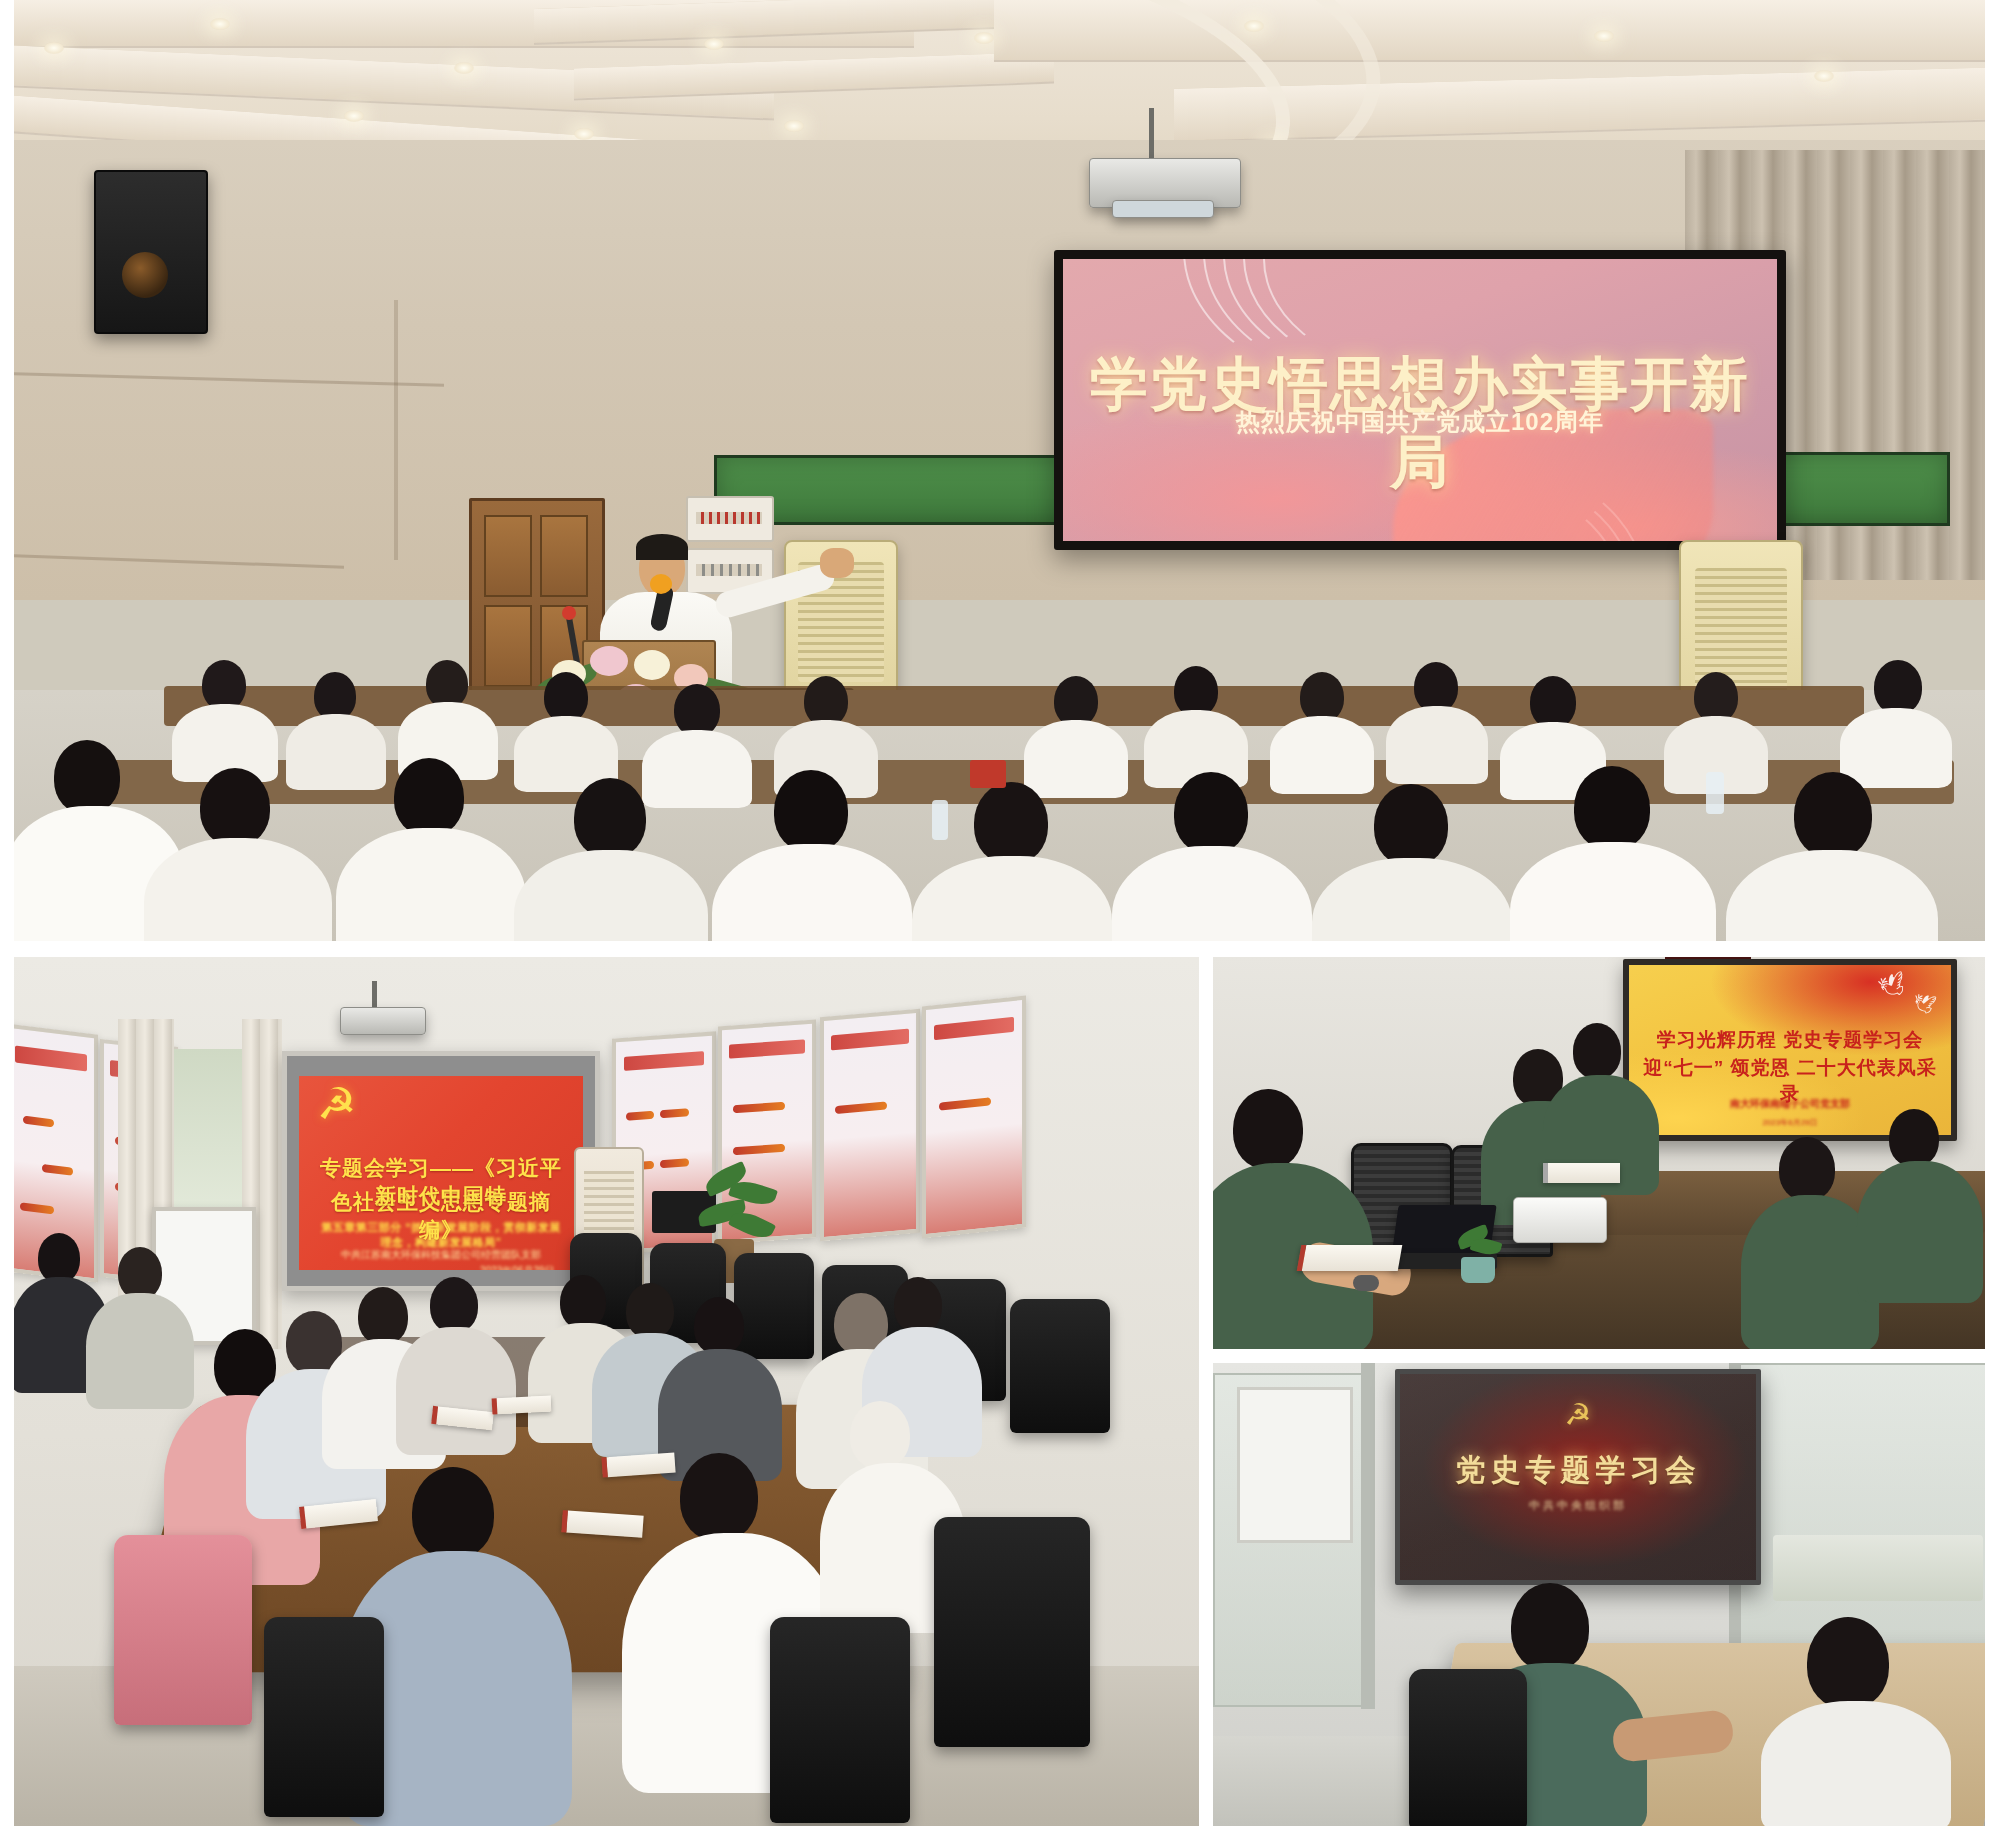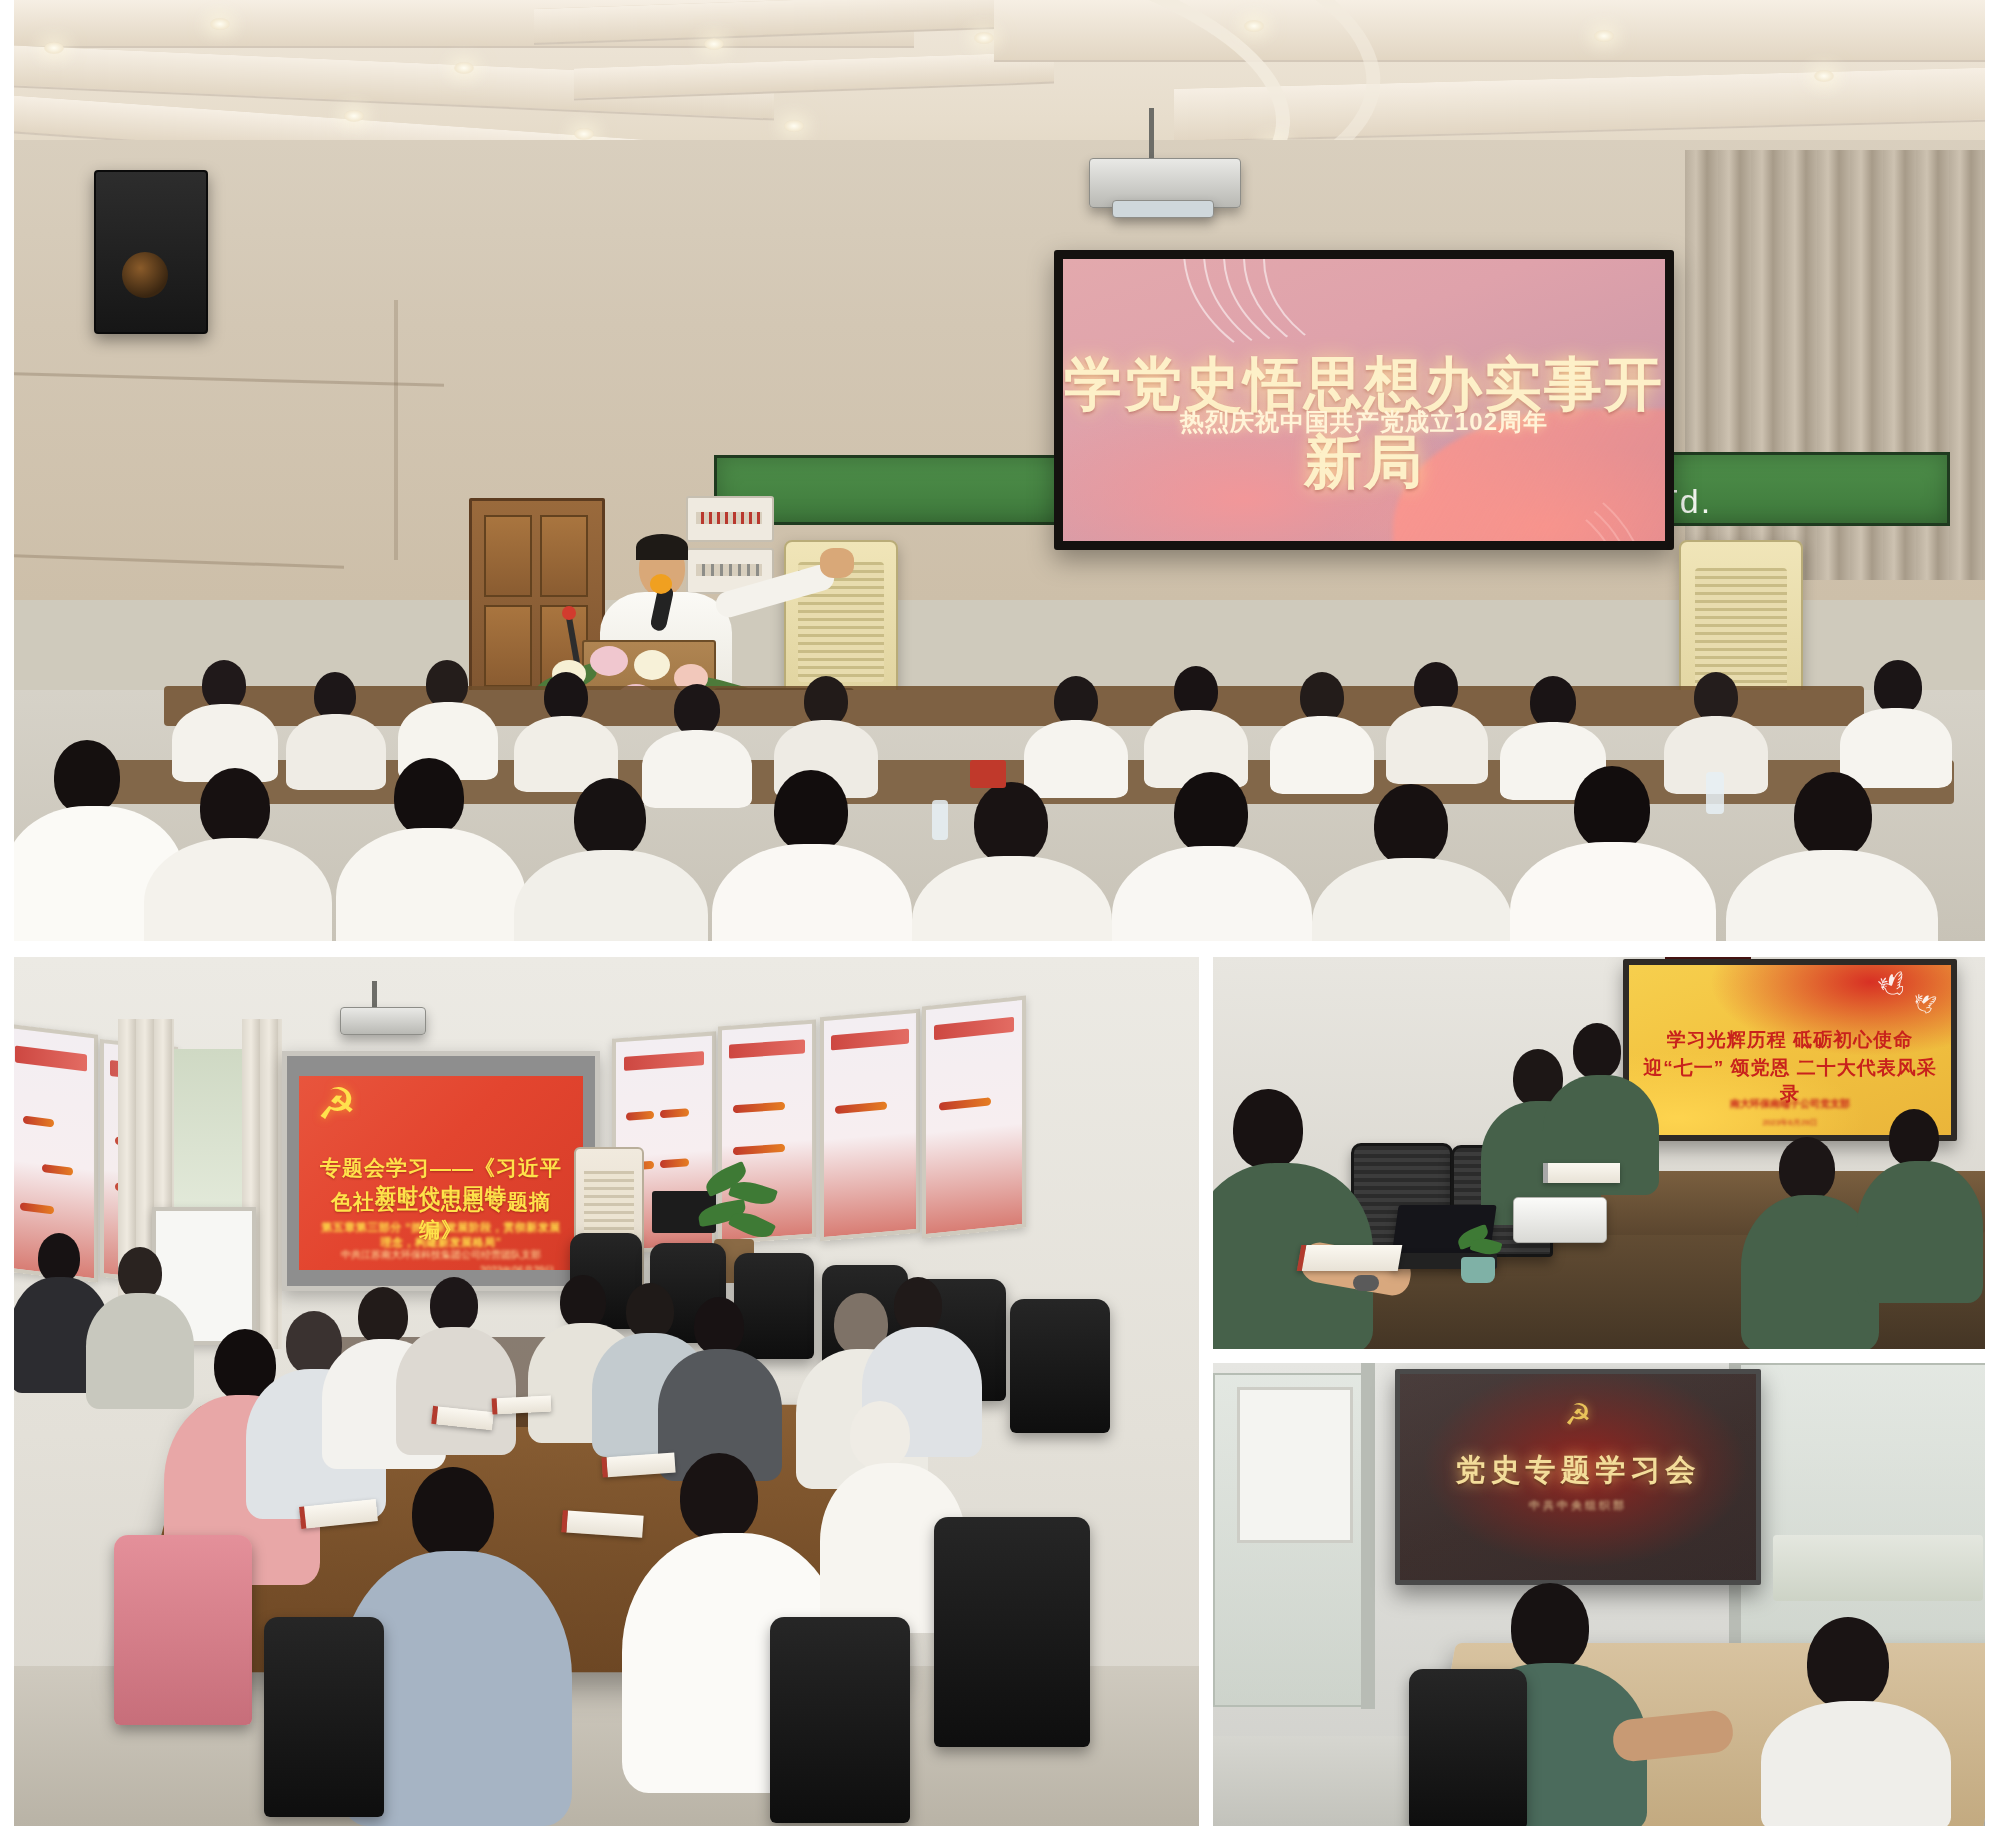--- a/index.html
+++ b/index.html
@@ -214,21 +214,21 @@
         <span style="right:24px;">Jiangsu N</span>
       </div>
       <div class="greenband" style="left:1630px;top:452px;width:300px;height:68px;">
         <span style="left:10px;">Td.</span>
       </div>
 
       <div class="projrod" style="left:1135px;top:108px;height:52px;"></div>
       <div class="projector" style="left:1075px;top:158px;width:150px;height:48px;"></div>
       <div class="projector" style="left:1098px;top:200px;width:100px;height:16px;background:#cfd8dc;"></div>
 
-      <div class="screenframe" style="left:1040px;top:250px;width:620px;height:300px;">
+      <div class="screenframe" style="left:1040px;top:250px;width:732px;height:300px;">
         <div class="slide">
           <div class="wavearc" style="left:120px;top:-150px;width:420px;height:280px;"></div>
           <div class="wavearc" style="left:140px;top:-142px;width:400px;height:268px;"></div>
           <div class="wavearc" style="left:160px;top:-134px;width:380px;height:256px;"></div>
           <div class="wavearc" style="left:180px;top:-126px;width:360px;height:244px;"></div>
           <div class="wavearc" style="left:200px;top:-118px;width:340px;height:232px;"></div>
           <div class="wavearc2" style="left:250px;top:200px;width:330px;height:260px;"></div>
           <div class="wavearc2" style="left:268px;top:212px;width:300px;height:240px;"></div>
           <div class="wavearc2" style="left:286px;top:224px;width:270px;height:220px;"></div>
           <div class="abs" style="left:330px;top:150px;width:320px;height:200px;border-radius:60% 10% 50% 20%;
@@ -484,21 +484,21 @@
   <div class="panel" id="p3">
     <div class="scene">
       <div class="wall"></div>
       <div class="doorred" style="left:452px;top:0;width:86px;height:160px;"></div>
       <div class="abs" style="left:538px;top:0;width:30px;height:172px;background:#e8e5de;"></div>
 
       <div class="scrframe" style="left:410px;top:2px;width:334px;height:182px;">
         <div class="yslide">
           <div class="dove" style="left:250px;top:8px;transform:rotate(-18deg);">🕊</div>
           <div class="dove" style="left:284px;top:28px;font-size:18px;transform:rotate(10deg);">🕊</div>
-          <div class="l1 blur1" style="top:62px;">学习光辉历程 砥砺初心使命</div>
+          <div class="l1 blur1" style="top:62px;">学习光辉历程 党史专题学习会</div>
           <div class="l2 blur1" style="top:90px;">迎“七一” 颂党恩 二十大代表风采录</div>
           <div class="l3 blur2" style="top:132px;">南大环保南端子公司党支部</div>
           <div class="l4 blur2" style="top:152px;">2023年6月29日</div>
         </div>
       </div>
 
       <div class="table" style="left:140px;top:242px;width:760px;height:170px;transform:skewX(-6deg);"></div>
       <div class="abs" style="left:330px;top:214px;width:450px;height:64px;background:linear-gradient(180deg,#7a5f3f,#5b462f);border-radius:8px;transform:skewX(-14deg);"></div>
 
       <div class="meshchair" style="left:138px;top:186px;width:96px;height:104px;"></div>

